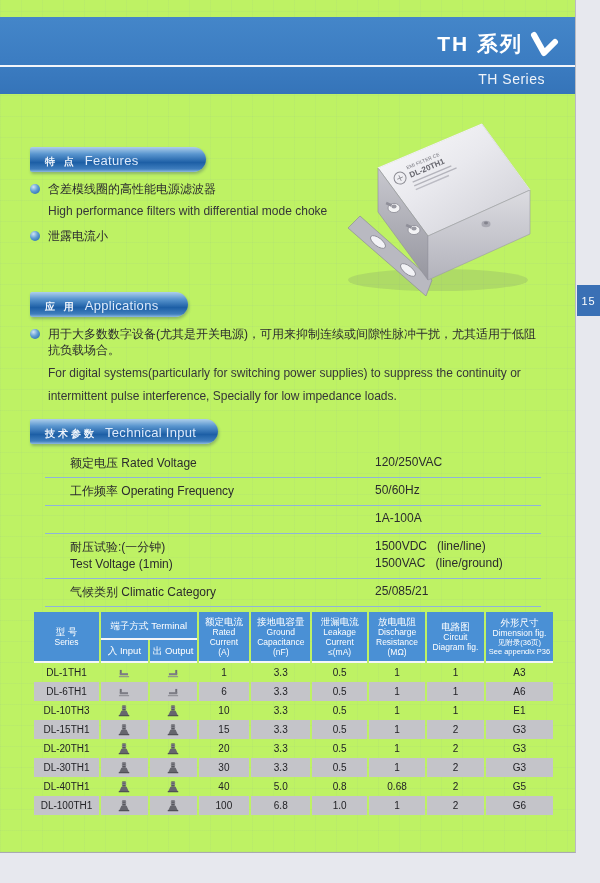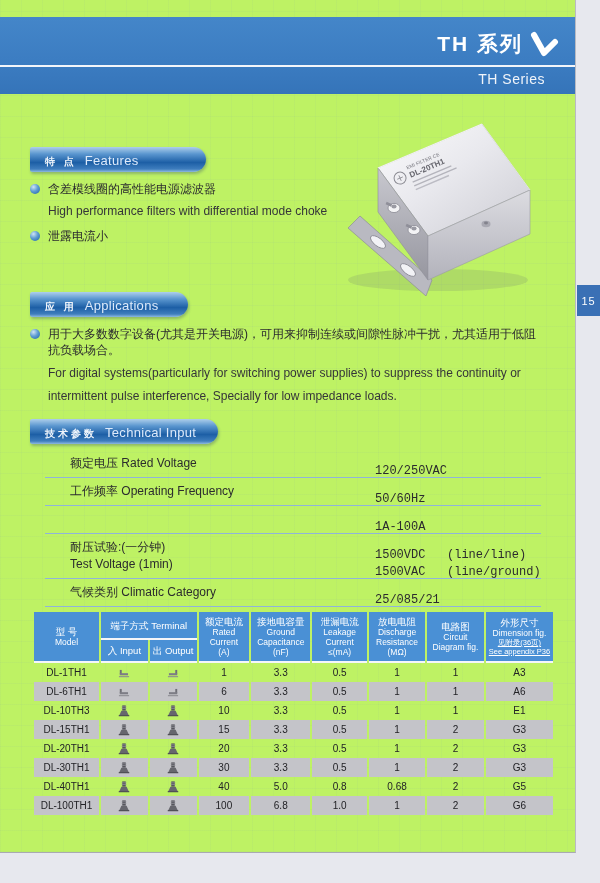--- a/index.html
+++ b/index.html
@@ -60,35 +60,35 @@
   
   .page-tab{
     position:absolute;left:577px;top:285px;width:23px;height:31px;
     background:#3a70b5;color:#ffffff;font-size:11px;
     display:flex;align-items:center;justify-content:center;letter-spacing:1px;
   }
   
   .spec-list{position:absolute;left:45px;top:450px;width:496px;font-size:12px;color:#2b2b2e;}
   .spec-row{position:relative;border-bottom:1px solid #8fb4da;padding:5px 0 5px 25px;min-height:17px;}
   .spec-row .ln{line-height:17px;white-space:nowrap;}
-  .spec-val{position:absolute;left:330px;top:13px;font-family:Liberation Mono, monospace;}
+  .spec-val{position:absolute;left:330px;top:4px;}
   .spec-val .ln{white-space:pre;}
   
   table.models{
     position:absolute;left:32px;top:612px;width:523px;
     border-collapse:separate;border-spacing:2px 0;table-layout:fixed;
   }
   table.models th{
     background:#4a90d5;color:#ffffff;font-weight:normal;
     text-align:center;vertical-align:middle;padding:1px 0;
     border-bottom:2px solid #f5f6f9;
   }
   th .h-cn{font-size:9.5px;line-height:11px;}
   th .h-en{font-size:8.5px;line-height:10px;}
-  th .h-sm{font-size:7.5px;line-height:9px;text-decoration:underline;}
+  th .h-sm{font-size:7.5px;line-height:9px;}
   table.models td{
     font-size:10px;color:#222226;text-align:center;vertical-align:middle;
     height:19px;padding:0;
   }
   tr.stripe td{background:#c4c4c9;}
   td.model-cell{text-align:left;padding-left:8px;}
   .ticon{width:14px;height:14px;display:inline-block;vertical-align:middle;}
   
   .photo{position:absolute;left:336px;top:104px;width:204px;height:192px;}
 </style>
@@ -248,21 +248,21 @@
         <col style="width:58px">
         <col style="width:54px">
       <col style="width:55px">
         <col style="width:56px">
         <col style="width:66px">
     </colgroup>
     <thead>
       <tr>
         <th rowspan="2">
           <div class="h-cn">型 号</div>
-          <div class="h-en">Model</div>
+          <div class="h-en">Series</div>
         </th>
         <th colspan="2" style="height:24px">
           <div class="h-cn">端子方式 Terminal</div>
         </th>
         <th rowspan="2">
           <div class="h-cn">额定电流</div>
           <div class="h-en">Rated</div>
           <div class="h-en">Current</div>
           <div class="h-en">(A)</div>
         </th>

